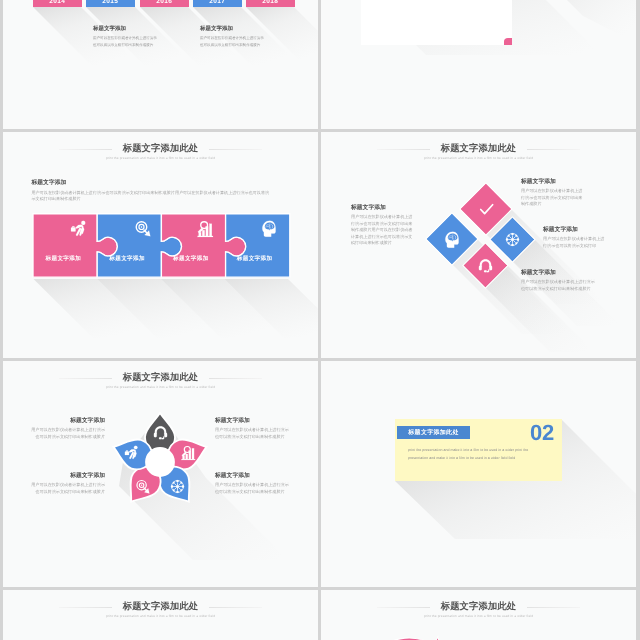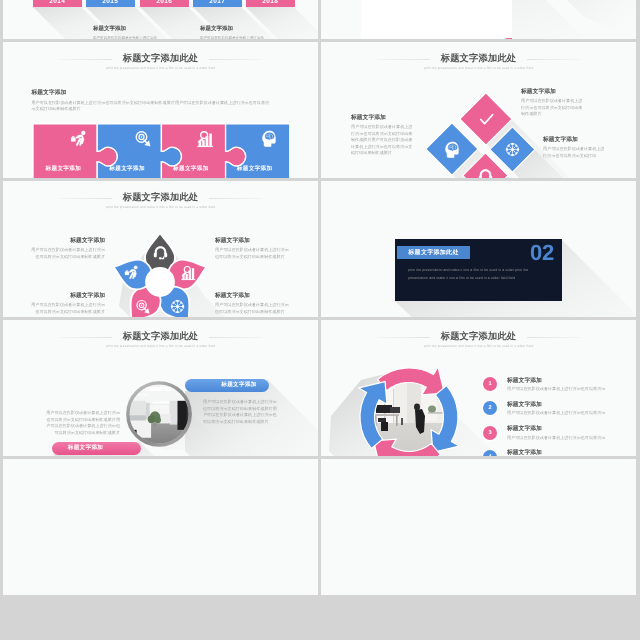--- a/index.html
+++ b/index.html
@@ -2,21 +2,21 @@
 <html><head>
 <meta charset="utf-8">
 <style>
   html,body{margin:0;padding:0;}
   body{width:640px;height:640px;background:#d4d4d4;overflow:hidden;
     font-family:"Liberation Sans","DejaVu Sans",sans-serif;
     -webkit-font-smoothing:antialiased;text-rendering:geometricPrecision;}
   #grid{position:absolute;left:3px;top:-97px;width:634px;}
   .row{display:flex;margin-bottom:3px;}
   .row .slide:first-child{margin-right:3px;}
-  .slide{position:relative;width:315px;height:136px;background:#f9fafa;overflow:hidden;}
+  .slide{position:relative;width:315px;height:226px;background:#f9fafa;overflow:hidden;}
   svg{display:block;overflow:visible;}
 
   
   .sld-title{position:absolute;left:0;right:0;top:6px;text-align:center;}
   .sld-title .t{display:inline-block;position:relative;font-size:9.3px;font-weight:bold;
     color:#545454;letter-spacing:.15px;line-height:11px;}
   .sld-title .t:before,.sld-title .t:after{content:"";position:absolute;top:55%;width:53px;
     height:1px;}
   .sld-title .t:before{background:linear-gradient(to right,#f4f4f4,#e2e2e2);}
   .sld-title .t:after{background:linear-gradient(to left,#f4f4f4,#e2e2e2);}
@@ -71,21 +71,21 @@
 
   
   .fl-shadow{position:absolute;left:0;top:0;}
   .fl{position:absolute;left:102px;top:46px;}
   .flic{position:absolute;}
   .fltx{position:absolute;}
   .fltx .h-sm{margin-bottom:1.5px;}
 
   
   .sec-shadow{position:absolute;left:0;top:0;}
-  .sec-card{position:absolute;left:74px;top:58px;width:167px;height:62px;background:#0f172a;}
+  .sec-card{position:absolute;left:74px;top:58px;width:167px;height:62px;background:#fef9c3;}
   .sec-ribbon{position:absolute;left:2px;top:7px;width:73px;height:12.5px;background:#4a87d0;
     display:flex;align-items:center;justify-content:center;color:#fff;font-size:6px;
     font-weight:bold;letter-spacing:.3px;}
   .sec-num{position:absolute;right:8px;top:3px;font-size:22px;font-weight:bold;color:#4a87d0;
     letter-spacing:-.2px;line-height:22px;}
   .sec-body{position:absolute;left:13px;top:27px;width:138px;font-size:3.55px;color:#8c8c8c;
     line-height:8px;letter-spacing:.05px;}
 
   
   .pc-shadow{position:absolute;left:0;top:0;}

